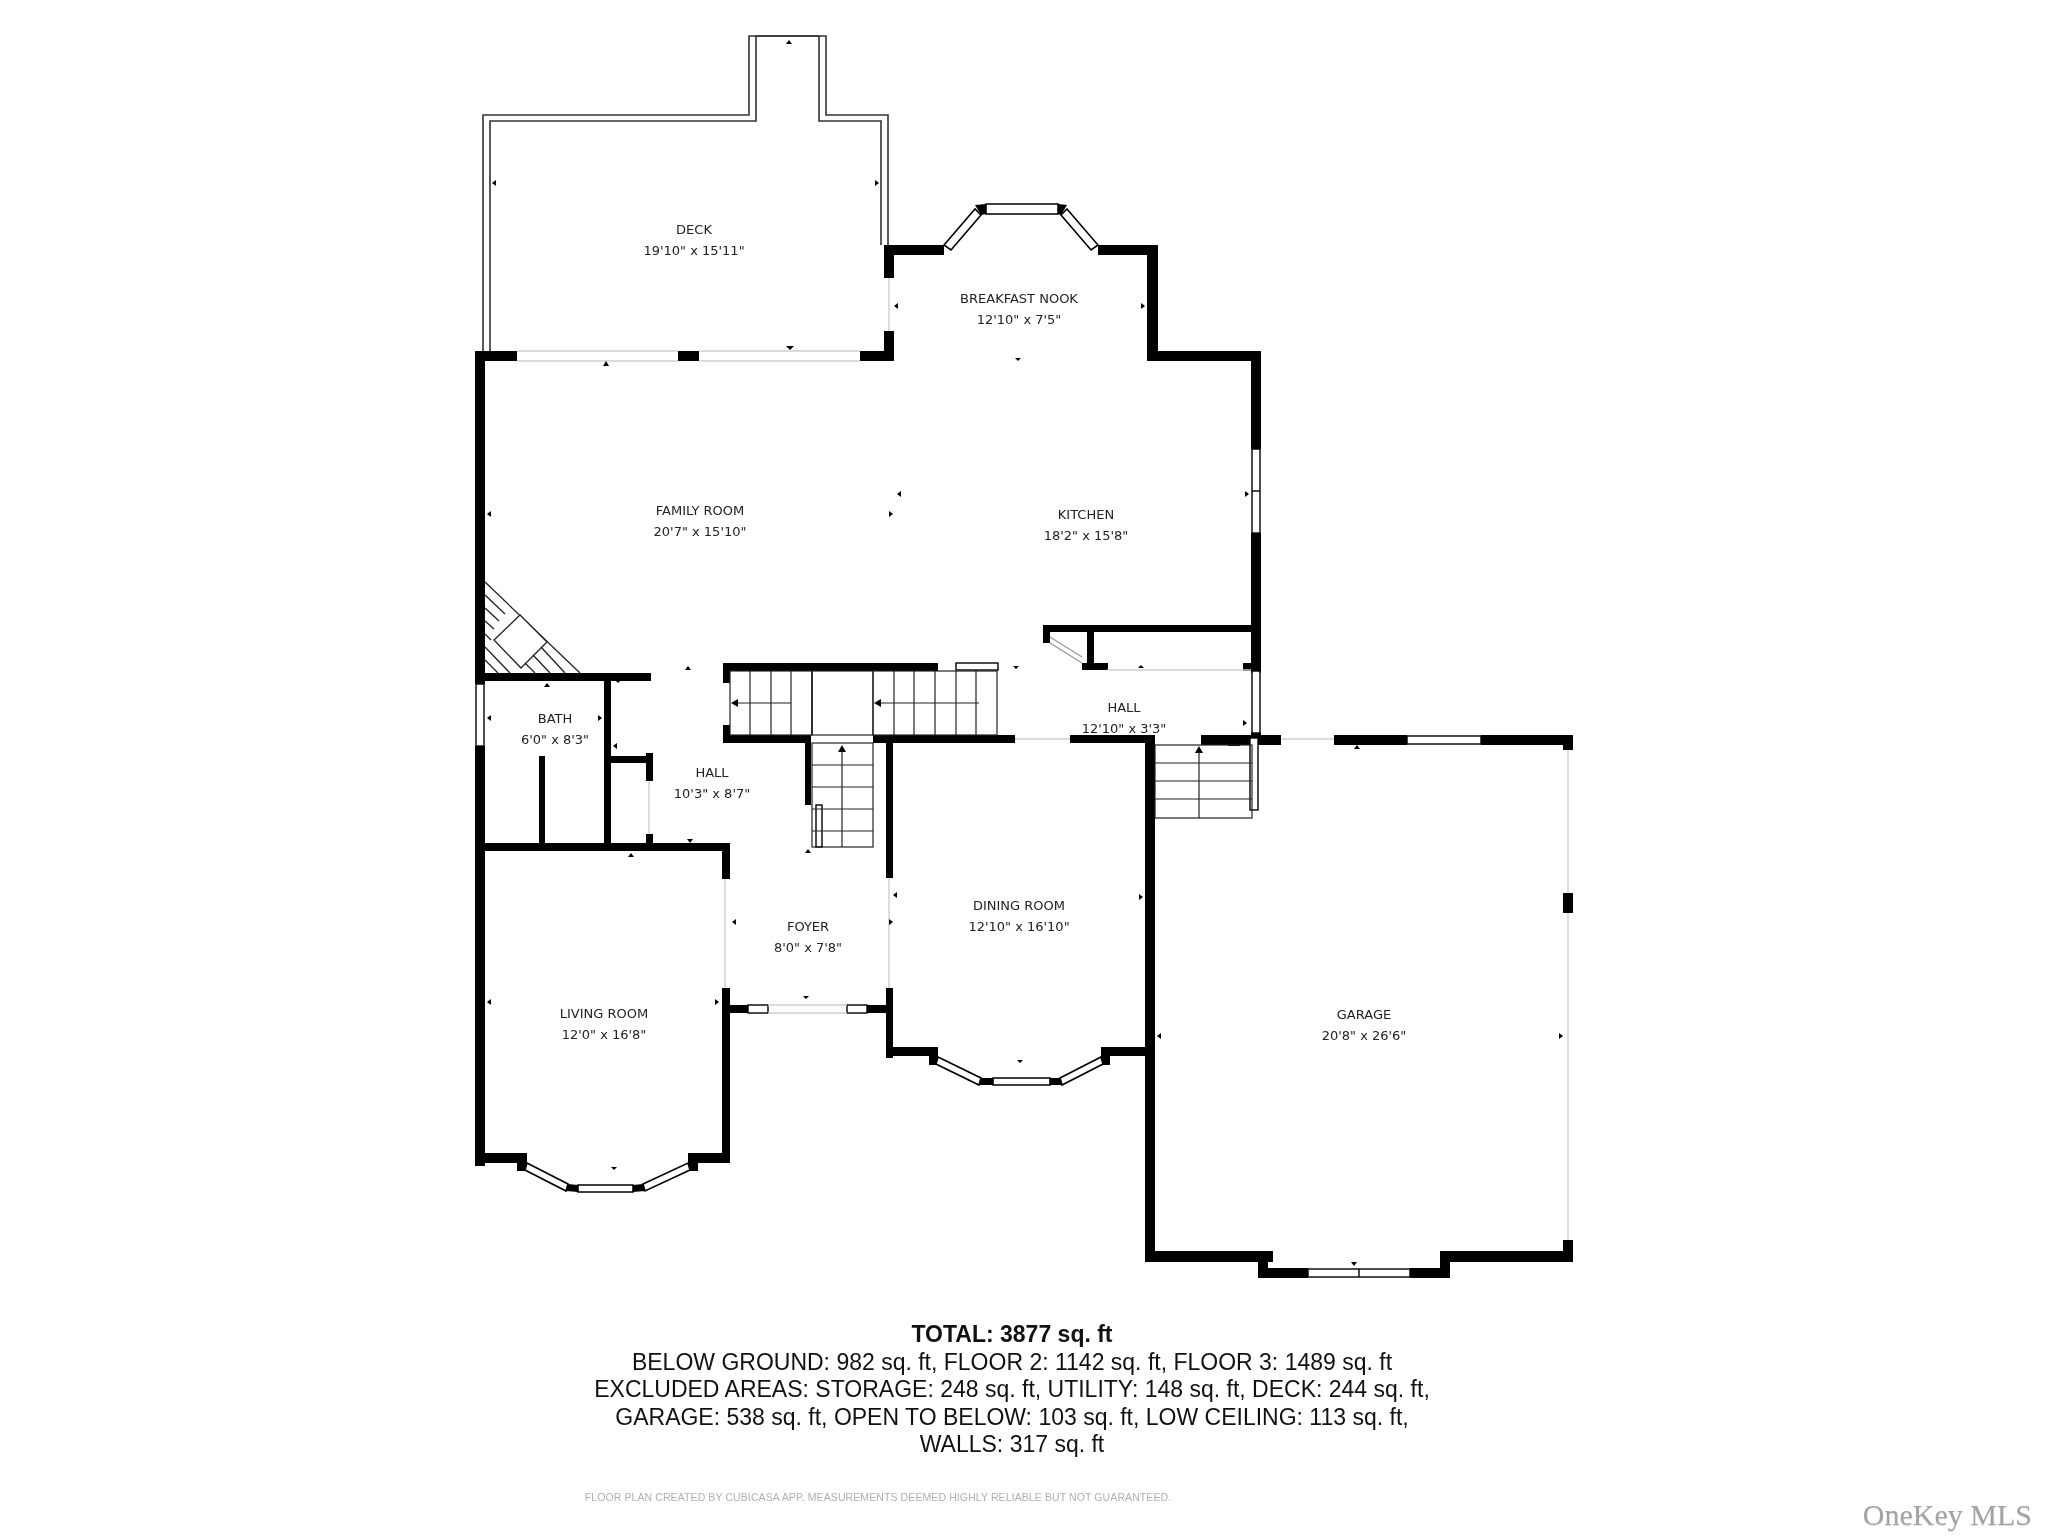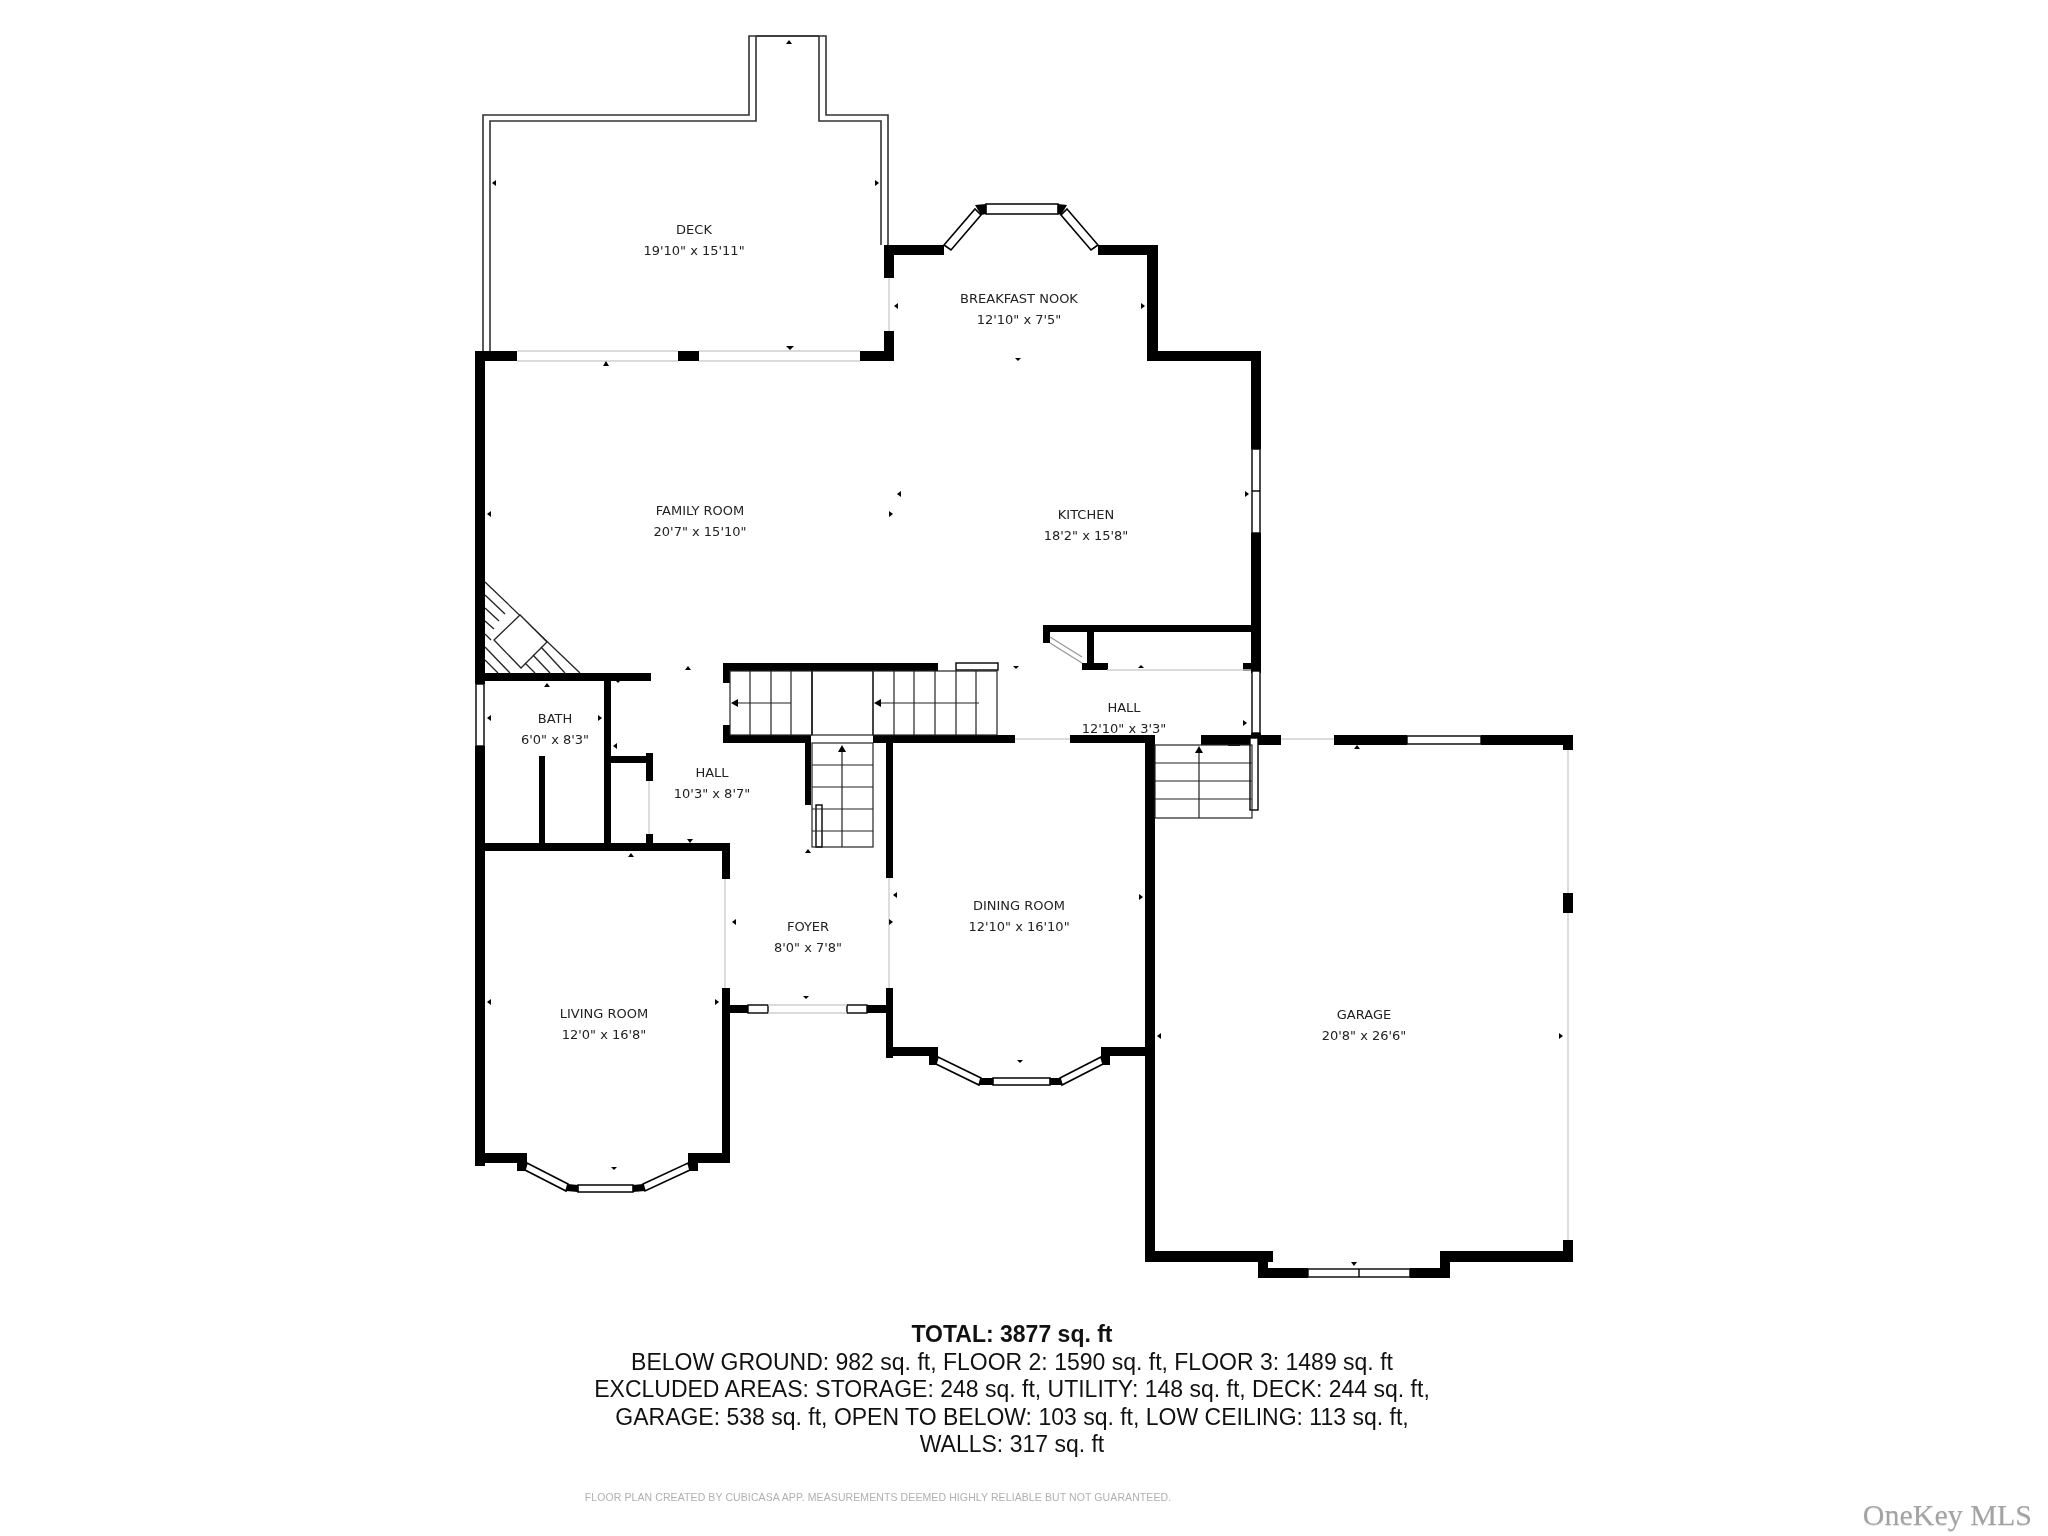--- a/index.html
+++ b/index.html
@@ -307,20 +307,20 @@
   <span class="name">LIVING ROOM</span>
   <span class="dims">12'0" x 16'8"</span>
 </div>
 <div class="room-label" style="left:1364px; top:1004px;">
   <span class="name">GARAGE</span>
   <span class="dims">20'8" x 26'6"</span>
 </div>
 
 <div id="summary">
   <span class="total">TOTAL: 3877 sq. ft</span>
-  <span class="line">BELOW GROUND: 982 sq. ft, FLOOR 2: 1590 sq. ft, FLOOR 3: 1489 sq. ft</span>
+  <span class="line">BELOW GROUND: 982 sq. ft, FLOOR 2: 1142 sq. ft, FLOOR 3: 1489 sq. ft</span>
   <span class="line">EXCLUDED AREAS: STORAGE: 248 sq. ft, UTILITY: 148 sq. ft, DECK: 244 sq. ft,</span>
   <span class="line">GARAGE: 538 sq. ft, OPEN TO BELOW: 103 sq. ft, LOW CEILING: 113 sq. ft,</span>
   <span class="line">WALLS: 317 sq. ft</span>
 </div>
 
 <div id="disclaimer">FLOOR PLAN CREATED BY CUBICASA APP. MEASUREMENTS DEEMED HIGHLY RELIABLE BUT NOT GUARANTEED.</div>
 <div id="watermark">OneKey MLS</div>
 
 </body></html>

